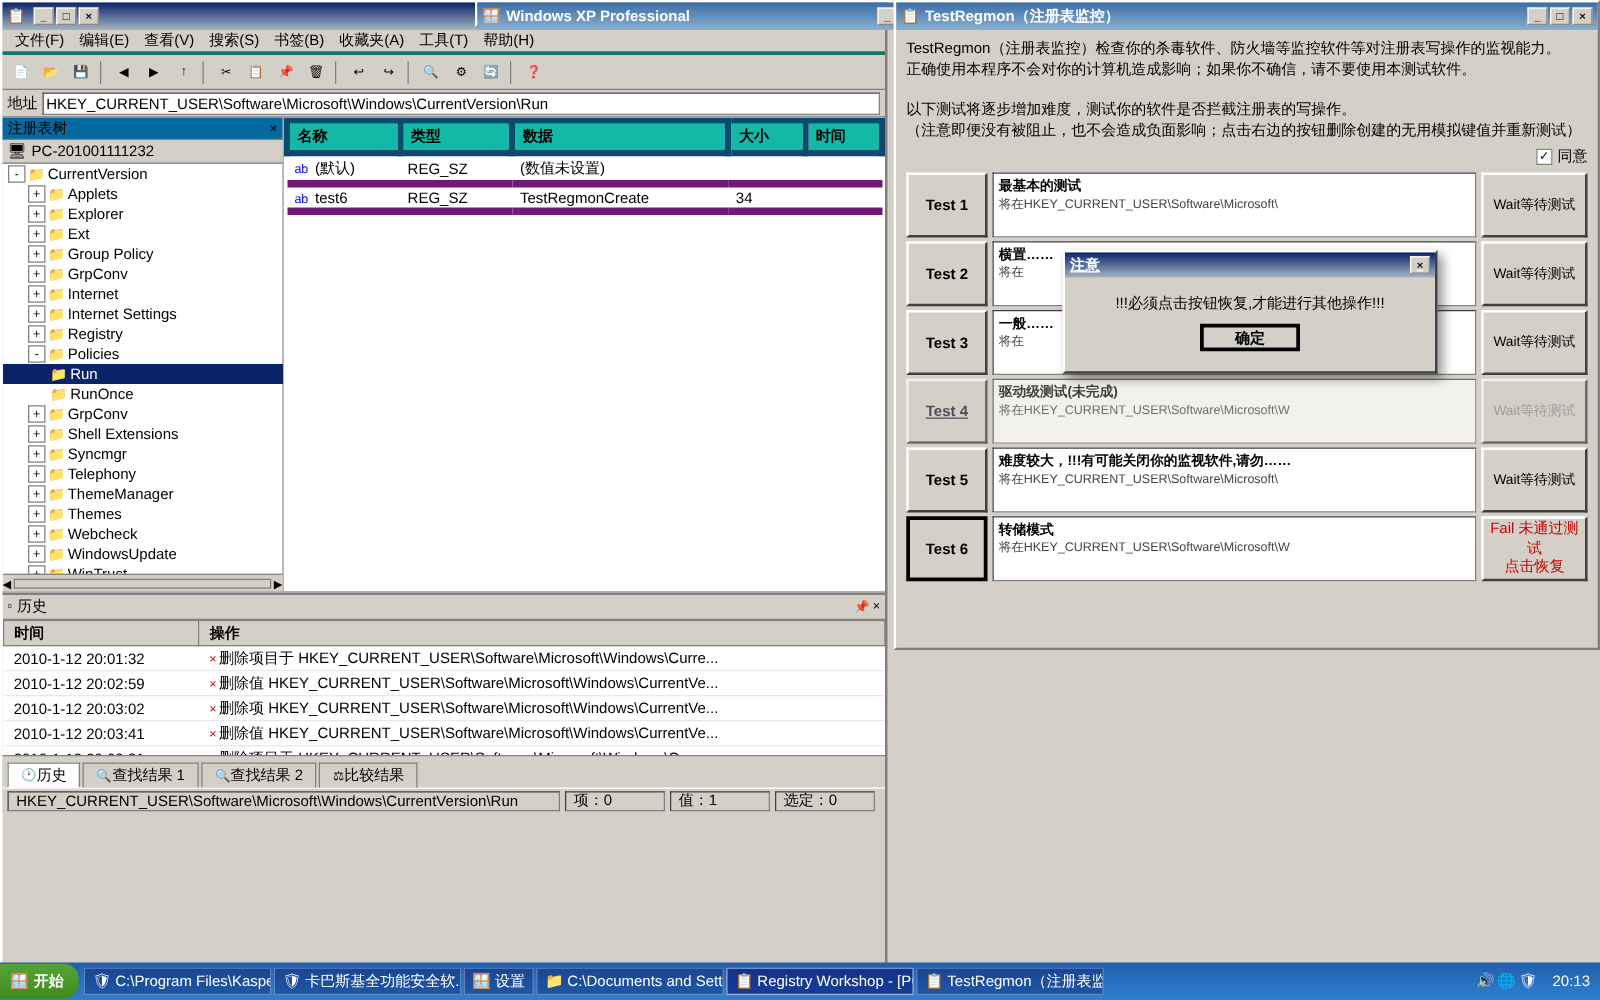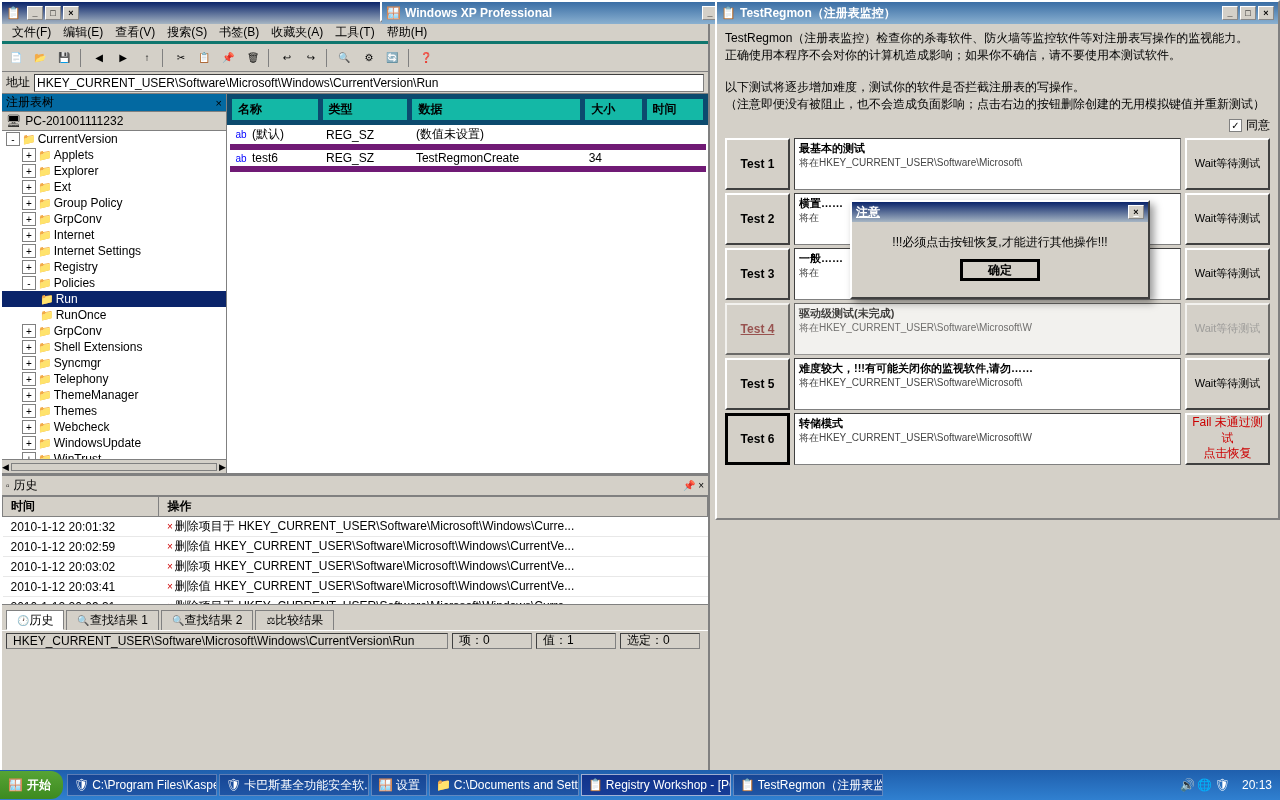--- a/index.html
+++ b/index.html
@@ -766,21 +766,21 @@
       <div class="test-row">
         <div class="test-btn">Test 3</div>
         <div class="test-desc">
           <div style="font-weight:bold; font-size:11px;">一般……</div>
           <div style="font-size:10px; color:#444;">将在</div>
         </div>
         <div class="test-action-btn">Wait等待测试</div>
       </div>
 
       <div class="test-row" style="opacity:0.7;">
-        <div class="test-btn" style="color:#7f1d1d;text-decoration:underline;">Test 4</div>
+        <div class="test-btn" style="color:#0f172a;text-decoration:underline;">Test 4</div>
         <div class="test-desc">
           <div style="font-weight:bold; font-size:11px;">驱动级测试(未完成)</div>
           <div style="font-size:10px; color:#444;">将在HKEY_CURRENT_USER\Software\Microsoft\W</div>
         </div>
         <div class="test-action-btn" style="color:#888;">Wait等待测试</div>
       </div>
 
       <div class="test-row">
         <div class="test-btn">Test 5</div>
         <div class="test-desc">

